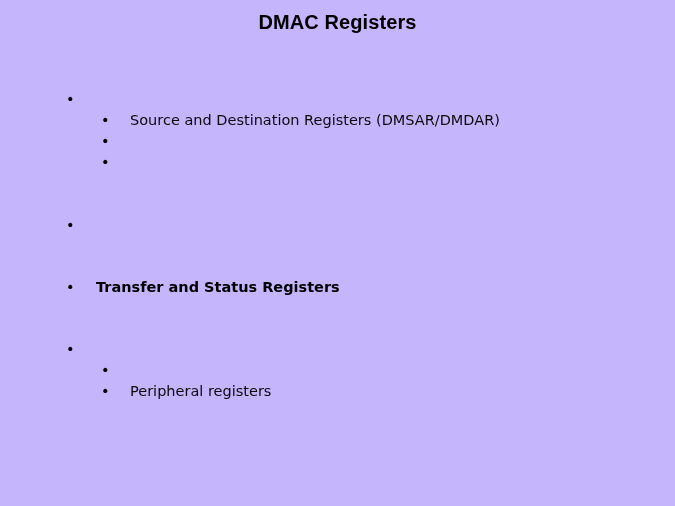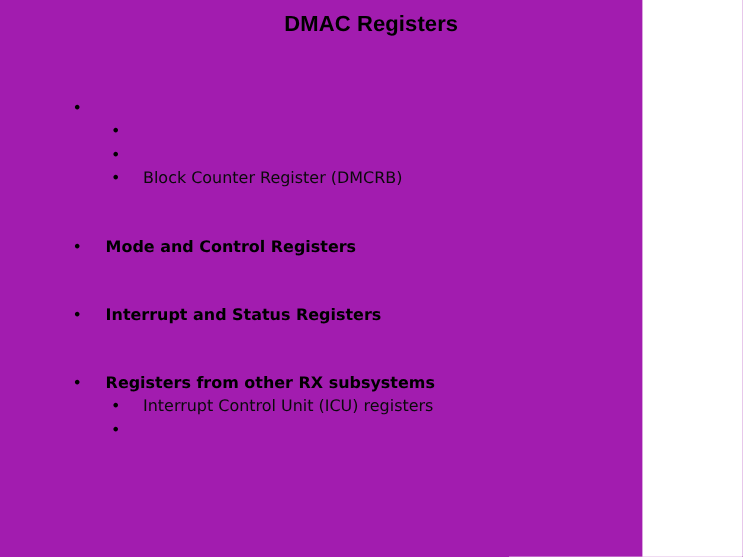--- a/index.html
+++ b/index.html
@@ -10,23 +10,23 @@
   body {
     width: 675px;
     height: 506px;
     overflow: hidden;
     font-family: "DejaVu Sans", sans-serif;
     color: #000000;
     -webkit-font-smoothing: antialiased;
   }
   .slide {
     position: relative;
-    width: 584px;
+    width: 675px;
     height: 506px;
-    background: #a21caf;
+    background: #c4b5fd;
     text-decoration: underline;
   }
 
   
   .slide-title {
     position: absolute;
     left: 0;
     top: 9px;
     width: 675px;
     text-align: center;
@@ -113,58 +113,56 @@
   <div class="slide-title">DMAC Registers</div>
 
   <div class="body-area">
 
     <div class="group">
       <div class="l1-row">
         <span class="bullet">•</span>
       </div>
       <div class="l2-row">
         <span class="bullet">•</span>
+        <span>Source and Destination Registers (DMSAR/DMDAR)</span>
       </div>
       <div class="l2-row">
         <span class="bullet">•</span>
       </div>
       <div class="l2-row">
         <span class="bullet">•</span>
-        <span>Block Counter Register (DMCRB)</span>
       </div>
     </div>
 
     <div class="spacer-lg"></div>
 
     <div class="group">
       <div class="l1-row">
         <span class="bullet">•</span>
-        <span>Mode and Control Registers</span>
       </div>
     </div>
 
     <div class="spacer-md"></div>
 
     <div class="group">
       <div class="l1-row">
         <span class="bullet">•</span>
-        <span>Interrupt and Status Registers</span>
+        <span>Transfer and Status Registers</span>
       </div>
     </div>
 
     <div class="spacer-sm"></div>
 
     <div class="group">
       <div class="l1-row">
         <span class="bullet">•</span>
-        <span>Registers from other RX subsystems</span>
       </div>
       <div class="l2-row">
         <span class="bullet">•</span>
-        <span>Interrupt Control Unit (ICU) registers</span>
       </div>
       <div class="l2-row">
         <span class="bullet">•</span>
+        <span>Peripheral registers</span>
       </div>
     </div>
 
   </div>
 </div>
 
 </body></html>

